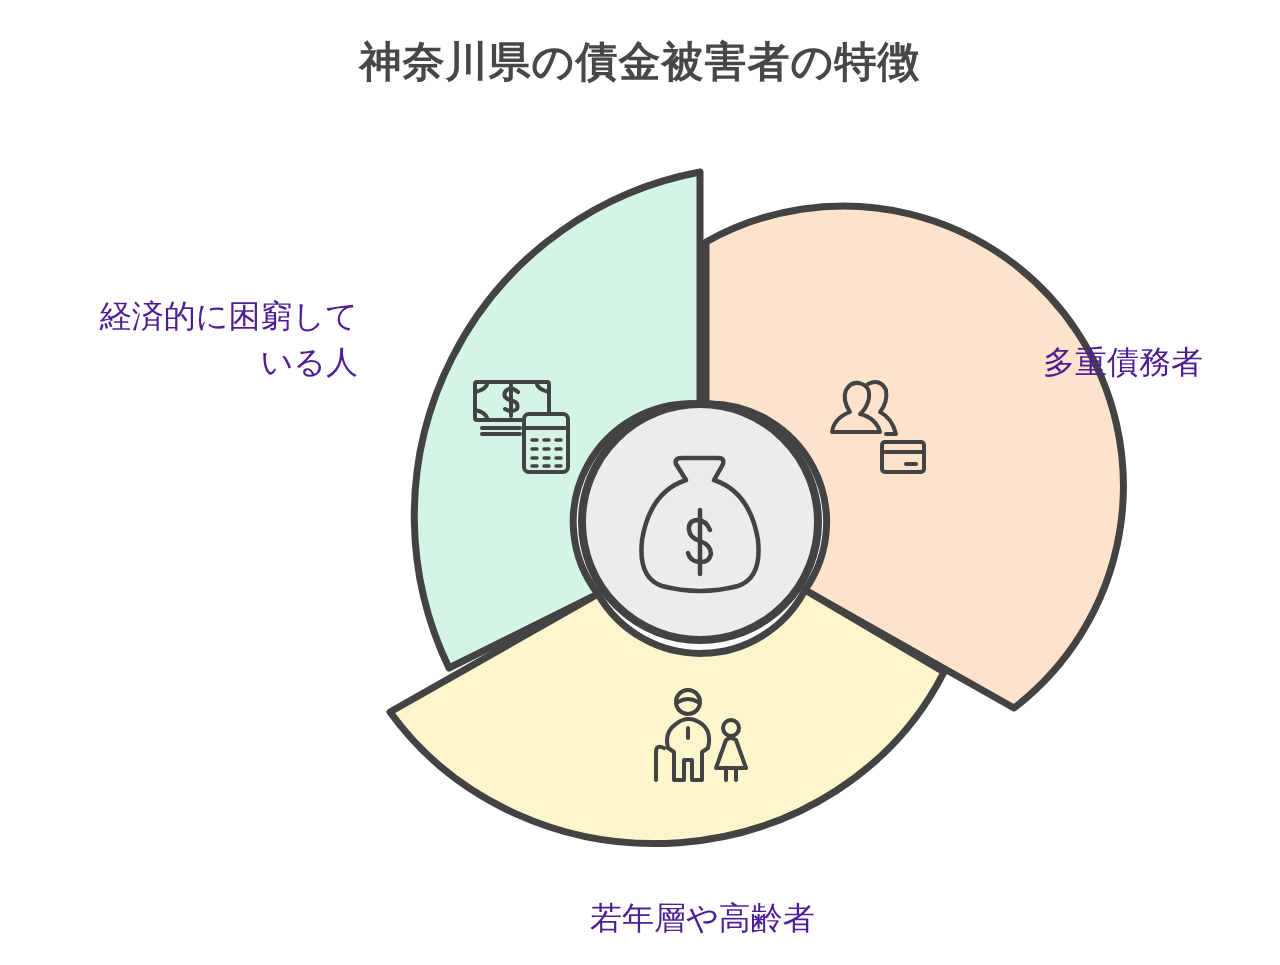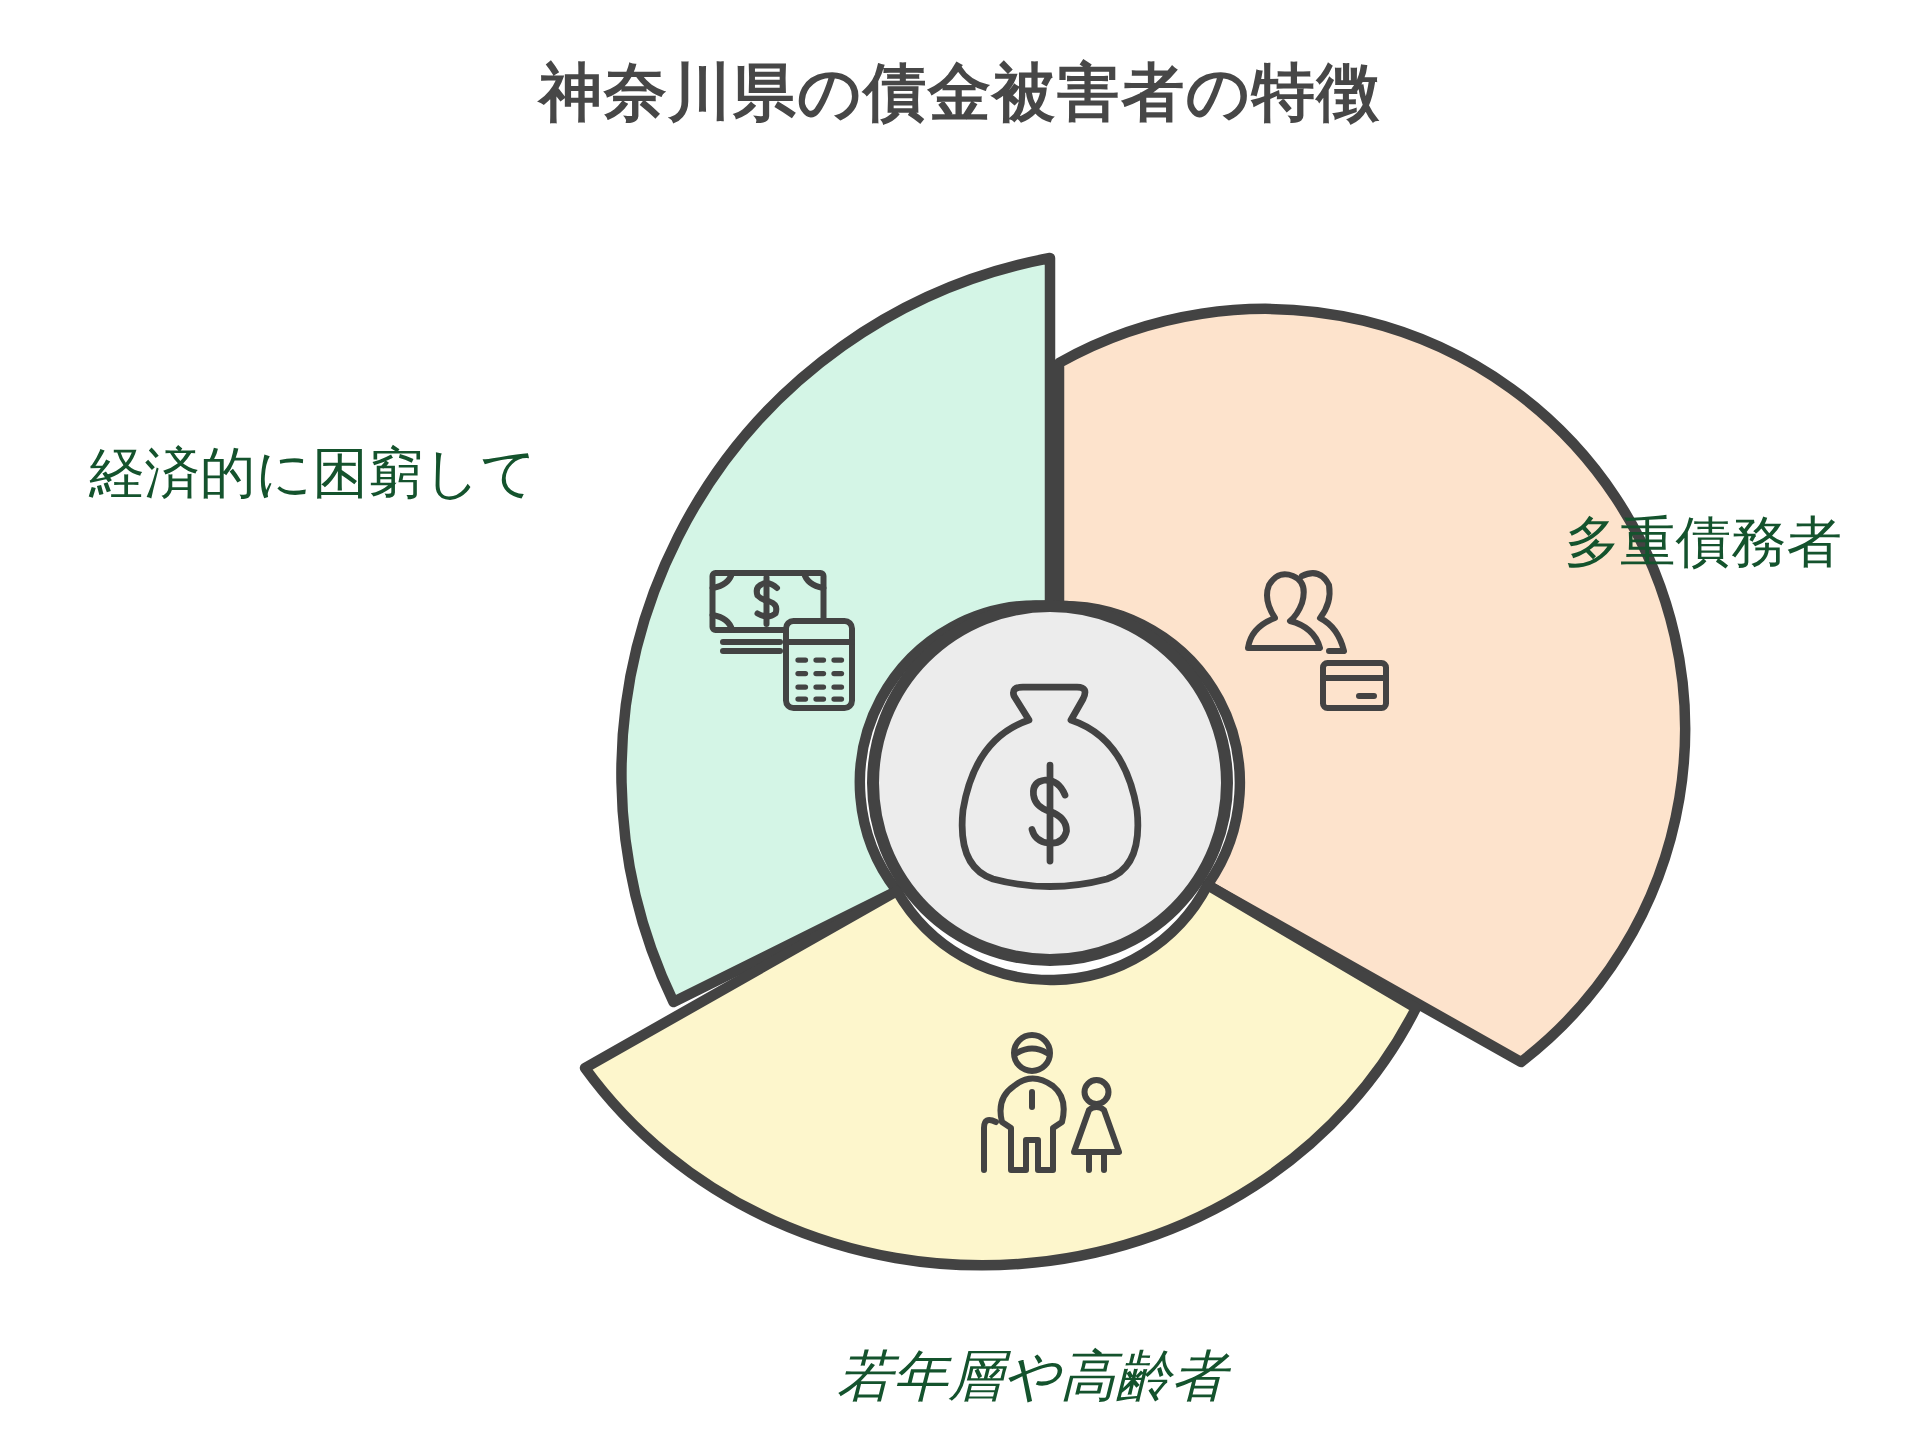--- a/index.html
+++ b/index.html
@@ -2,24 +2,24 @@
 <html><head>
 <meta charset="utf-8">
 <style>
   html, body { margin:0; padding:0; background:#ffffff; }
   body { width:1280px; height:965px; position:relative; overflow:hidden;
          font-family:"DejaVu Sans","Liberation Sans",sans-serif; color:#444444; }
   .title { position:absolute; left:0; width:1400px; top:34px; text-align:center;
            font-size:42px; font-weight:bold; color:#474747; letter-spacing:1px; }
   .title span { display:inline-block; transform:translateX(-60px); }
   svg.diagram { position:absolute; left:0; top:0; }
-  .label { position:absolute; font-size:37px; color:#14532d; line-height:46px; }
+  .label { position:absolute; font-size:32px; color:#4c1d95; line-height:46px; }
   .label-left { right:922px; top:293px; text-align:right; width:340px; }
   .label-right { left:1043px; top:342px;font-family:Liberation Mono, monospace; }
-  .label-bottom { left:558px; top:895px;font-style:italic; }
+  .label-bottom { left:590px; top:895px; }
 </style>
 </head>
 <body>
 
 <div class="title"><span>神奈川県の債金被害者の特徴</span></div>
 
 <svg class="diagram" width="1280" height="965" viewBox="0 0 1280 965">
 
   <g>
     <path d="M700 172 A350 350 0 0 0 449 668 L598 594 A118 118 0 0 1 700 404 Z" fill="#d4f5e6" stroke="#434343" stroke-width="7" stroke-linejoin="round"></path>
@@ -84,15 +84,16 @@
     <path d="M656 780 L656 752 Q656 744 664 748"></path>
     <circle cx="731" cy="728" r="8"></circle>
     <path d="M726 740 Q731 736 736 740 L746 768 L716 768 Z"></path>
     <line x1="726" y1="768" x2="726" y2="780"></line>
     <line x1="736" y1="768" x2="736" y2="780"></line>
   </g>
 </svg>
 
 <div class="label label-left">
   <div>経済的に困窮して</div>
+  <div>いる人</div>
 </div>
 <div class="label label-right">多重債務者</div>
 <div class="label label-bottom">若年層や高齢者</div>
 
 </body></html>

